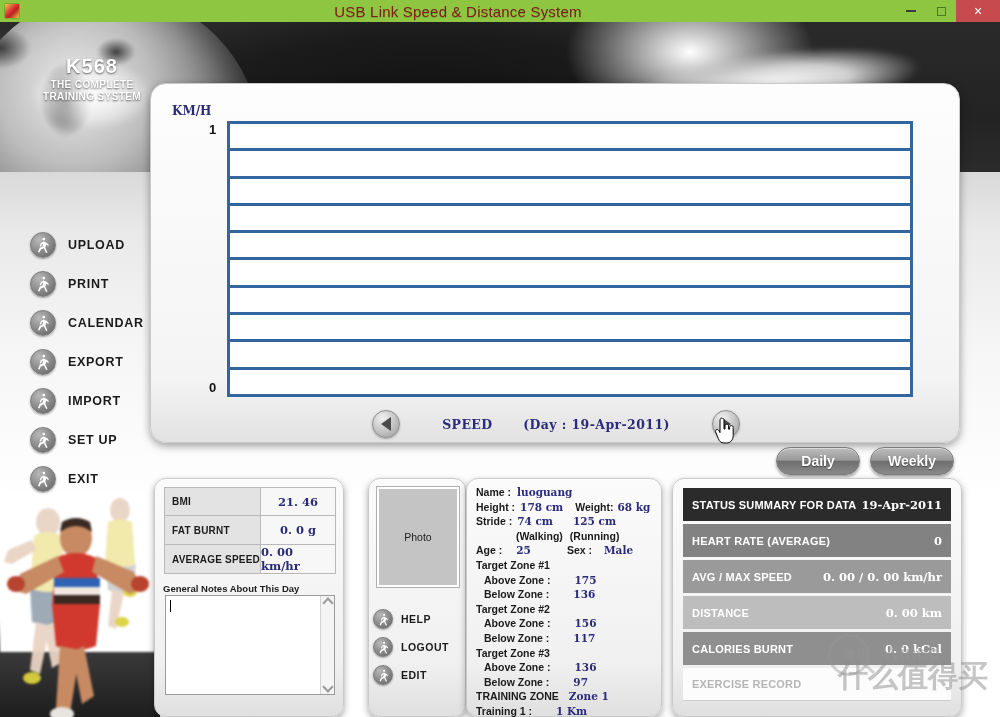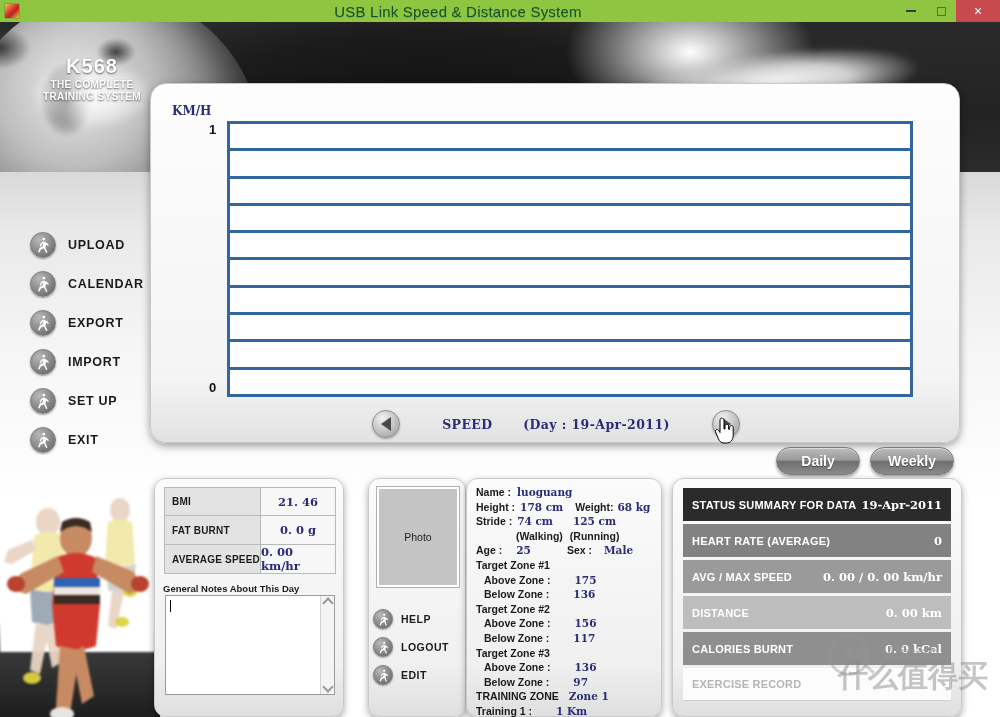--- a/index.html
+++ b/index.html
@@ -15,21 +15,21 @@
     position: absolute; left: 0; top: 0; width: 1000px; height: 22px;
     background: #8ec641;
     display: flex; align-items: center;
   }
   #app-icon {
     width: 16px; height: 16px; margin-left: 4px; border-radius: 2px;
     background: linear-gradient(135deg,#e8d24a 0%,#d33 45%,#b22 60%,#e8c940 100%);
     border: 1px solid #7aa832; flex: none;
   }
   #title-text {
-    flex: 1; text-align: center; color: #14532d;
+    flex: 1; text-align: center; color: #7f1d1d;
     font-size: 15px; letter-spacing: .2px;
     text-shadow: 0 1px 0 rgba(0,0,0,.15);
     font-family: "Liberation Sans", sans-serif;
   }
   .wbtn { width: 30px; height: 22px; display:flex; align-items:center; justify-content:center;
           color:#333; font-size: 12px; }
   #btn-close { width: 44px; height: 22px; background: #c74a4e; color:#fff; font-size: 14px;
           display:flex; align-items:center; justify-content:center;}
   .mini-min { width:10px; height:2px; background:#3a3a3a; }
   .mini-max { width:9px; height:9px; border:1.5px solid #4d7a1f; }
@@ -342,20 +342,28 @@
         </svg>
     </span>
     <span class="menu-label">UPLOAD</span>
   </div>
   <div class="menu-item">
     <span class="runner-circle">
       <svg class="runner-glyph" viewBox="0 0 14 16">
           <path d="M9.2 2.1a1.4 1.4 0 1 1-2.8 0 1.4 1.4 0 0 1 2.8 0zM7.6 4.4 5 5.9l-1.4 3 1.3.5 1-2.2 1.5-.8-.8 3.1-2.9 1.3L2 15l1.4.5 1.5-3 3-1.3 1.2 2.6 1 2.2 1.4-.6-2.2-4.7.9-3.3 1.6 1.4 1.4-.2-2.2-2.6z" fill="#fff"></path>
         </svg>
     </span>
+    <span class="menu-label">PRINT</span>
+  </div>
+  <div class="menu-item">
+    <span class="runner-circle">
+      <svg class="runner-glyph" viewBox="0 0 14 16">
+          <path d="M9.2 2.1a1.4 1.4 0 1 1-2.8 0 1.4 1.4 0 0 1 2.8 0zM7.6 4.4 5 5.9l-1.4 3 1.3.5 1-2.2 1.5-.8-.8 3.1-2.9 1.3L2 15l1.4.5 1.5-3 3-1.3 1.2 2.6 1 2.2 1.4-.6-2.2-4.7.9-3.3 1.6 1.4 1.4-.2-2.2-2.6z" fill="#fff"></path>
+        </svg>
+    </span>
     <span class="menu-label">CALENDAR</span>
   </div>
   <div class="menu-item">
     <span class="runner-circle">
       <svg class="runner-glyph" viewBox="0 0 14 16">
           <path d="M9.2 2.1a1.4 1.4 0 1 1-2.8 0 1.4 1.4 0 0 1 2.8 0zM7.6 4.4 5 5.9l-1.4 3 1.3.5 1-2.2 1.5-.8-.8 3.1-2.9 1.3L2 15l1.4.5 1.5-3 3-1.3 1.2 2.6 1 2.2 1.4-.6-2.2-4.7.9-3.3 1.6 1.4 1.4-.2-2.2-2.6z" fill="#fff"></path>
         </svg>
     </span>
     <span class="menu-label">EXPORT</span>
   </div>

